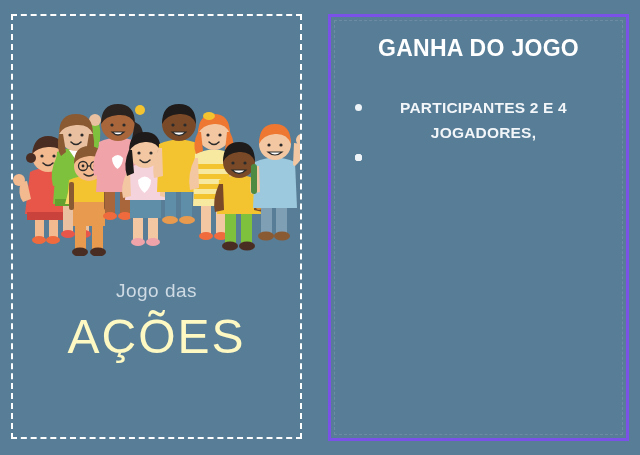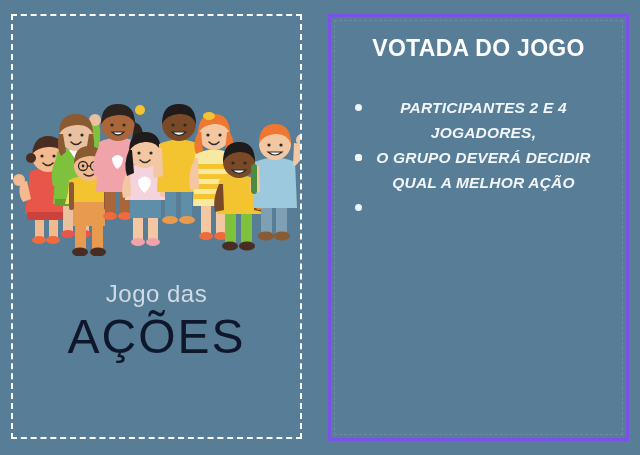--- a/index.html
+++ b/index.html
@@ -16,28 +16,28 @@
     position:absolute; left:11px; top:14px; width:291px; height:425px;
     border:2px dashed #ffffff;
     background:transparent;
   }
   .illus {
     position:absolute; left:0; top:78px; width:287px; height:162px;
   }
   .title-small {
     position:absolute; left:0; top:264px; width:287px;
     text-align:center;
-    font-size:24px; font-weight:400; letter-spacing:.5px;
+    font-size:19px; font-weight:400; letter-spacing:.5px;
     color:#cfdbe4;
   }
   .title-big {
     position:absolute; left:0; top:296px; width:287px;
     text-align:center;
     font-size:48px; font-weight:300; letter-spacing:2px;
-    color:#0f172a; line-height:1.05;
+    color:#fef9c3; line-height:1.05;
   }
 
   
   .card-right {
     position:absolute; left:328px; top:14px; width:301px; height:427px;
     border:3px solid #7b52e8;
   }
   .card-right-inner {
     position:absolute; left:3px; top:3px; right:3px; bottom:3px;
     border:1px dashed #6d8ca4;
@@ -53,21 +53,20 @@
     list-style:none;
   }
   .rule-item {
     position:relative;
     padding:0 18px 0 18px;
     margin-bottom:0;
     text-align:center;
     font-size:15.5px; font-weight:700; color:#f2f6f9;
     line-height:25px;
     letter-spacing:.2px;
-    font-style:italic;
   }
   .rule-bullet {
     position:absolute; left:24px; top:9px;
     width:7px; height:7px; border-radius:50%;
     background:#eef3f7;
   }
   .rule-text { display:block; padding-left:16px; padding-right:6px; }
 </style>
 </head>
 <body>
@@ -251,36 +250,32 @@
       </svg>
     </div>
 
     <div class="title-small">Jogo das</div>
     <div class="title-big">AÇÕES</div>
   </div>
 
   <div class="card-right">
     <div class="card-right-inner"></div>
 
-    <div class="rules-title">VOTADA DO JOGO</div>
+    <div class="rules-title">GANHA DO JOGO</div>
 
     <ul class="rules-list">
       <li class="rule-item">
         <span class="rule-bullet"></span>
         <span class="rule-text">PARTICIPANTES 2 E 4 JOGADORES,</span>
       </li>
       <li class="rule-item">
         <span class="rule-bullet"></span>
       </li>
       <li class="rule-item">
         <span class="rule-bullet"></span>
-      </li>
-      <li class="rule-item">
-        <span class="rule-bullet"></span>
-        <span class="rule-text">O GRUPO DEVERÁ DECIDIR QUAL A MELHOR AÇÃO</span>
       </li>
       <li class="rule-item">
         <span class="rule-bullet"></span>
       </li>
     </ul>
   </div>
 
 </div>
 
 </body></html>

